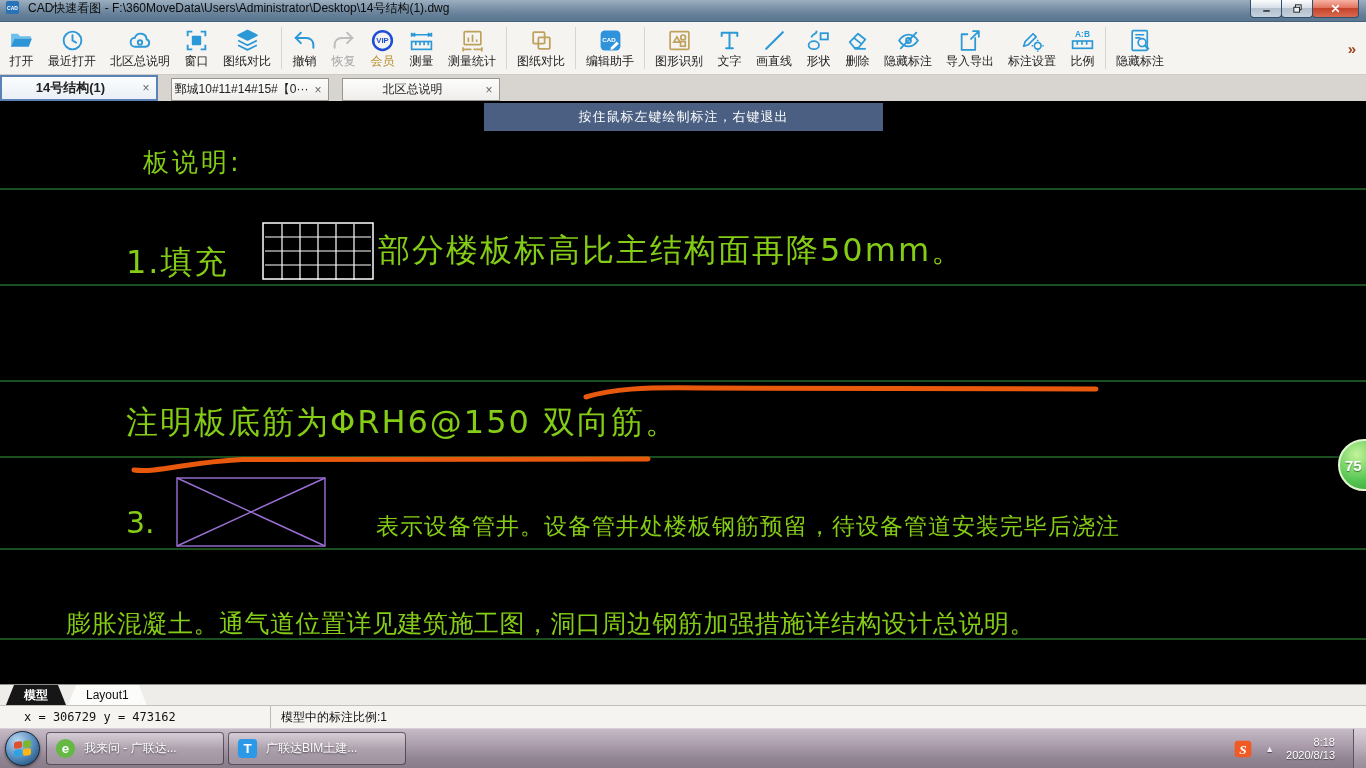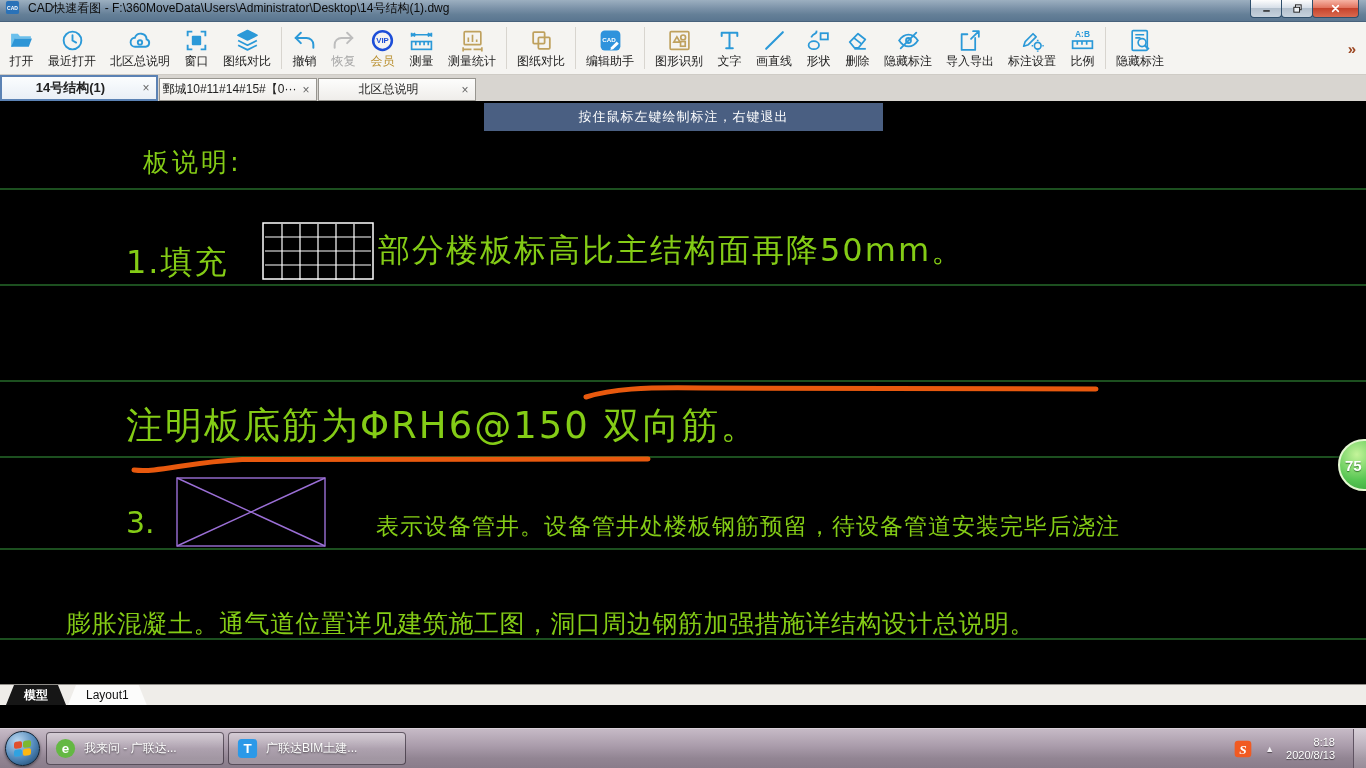--- a/index.html
+++ b/index.html
@@ -33,21 +33,21 @@
   .tb-item.tone-gold .tb-ic{color:#1d4ed8;}
   .tb-item.tone-gold .tb-lb{color:#b98f2f;}
   .tb-item.disabled .tb-ic{color:#bdbdbd;}
   .tb-item.disabled .tb-lb{color:#a6a6a6;}
   .tb-sep{width:1px;height:42px;background:#d8d5cf;margin:0 3px;flex:none;}
   .tb-overflow{margin-left:auto;margin-right:8px;font-size:15px;font-weight:bold;color:#9c4722;}
 
   
   .tabbar{position:absolute;top:75px;left:0;width:100%;height:26px;background:#d8d5d0;
     display:flex;align-items:flex-end;}
-  .dtab{width:158px;height:23px;box-sizing:border-box;margin-right:1px;
+  .dtab{width:158px;height:23px;box-sizing:border-box;margin-right:13px;
     background:linear-gradient(180deg,#fdfdfc,#efedea);border:1px solid #97958f;
     display:flex;align-items:center;font-size:12px;color:#222;justify-content:center;}
   .dtab .dlab{flex:1;text-align:center;overflow:hidden;white-space:nowrap;text-overflow:ellipsis;padding:0 2px;}
   .dtab .dclose{width:14px;color:#666;font-size:12px;text-align:center;margin-right:3px;}
   .dtab.active{height:26px;border:2px solid #5b82b4;background:linear-gradient(180deg,#fbfdfe,#e9eff6);}
   .dtab.active .dlab{font-weight:bold;font-size:13px;}
 
   
   .canvas{position:absolute;top:101px;left:0;width:1366px;height:699px;background:#000;overflow:hidden;}
   .hint{position:absolute;left:484px;top:2px;width:399px;height:28px;background:#4a5f82;
@@ -394,21 +394,21 @@
       <rect x="1" y="1" width="110" height="56" fill="none" stroke="#fff" stroke-width="1.5"></rect>
       <g stroke="#fff" stroke-width="1.2">
         <path d="M3 15h106M3 29h106M3 43h106"></path>
         <path d="M20 2v56M38 2v56M56 2v56M74 2v56M92 2v56"></path>
       </g>
     </svg>
 
     <div class="cadtext" style="left:378px;top:128px;font-size:32px;letter-spacing:2px;">部分楼板标高比主结构面再降50mm。</div>
 
 
-    <div class="cadtext" style="left:126px;top:300px;font-size:37px;letter-spacing:2px;">注明板底筋为ΦRH6@150 双向筋。</div>
+    <div class="cadtext" style="left:126px;top:300px;font-size:32px;letter-spacing:2px;">注明板底筋为ΦRH6@150 双向筋。</div>
 
     <div class="cadtext" style="left:126px;top:404px;font-size:30px;">3.</div>
 
     <svg style="position:absolute;left:176px;top:376px;" width="150" height="70">
       <rect x="1" y="1" width="148" height="68" fill="none" stroke="#9b6fd6" stroke-width="1.4"></rect>
       <path d="M1 1L149 69M149 1L1 69" fill="none" stroke="#9b6fd6" stroke-width="1.4"></path>
     </svg>
 
     <div class="cadtext" style="left:376px;top:410px;font-size:23px;letter-spacing:1px;">表示设备管井。设备管井处楼板钢筋预留，待设备管道安装完毕后浇注</div>
 
@@ -426,20 +426,25 @@
 
   <div class="modelbar">
     <div class="mtab active">
       <span>模型</span>
     </div>
     <div class="mtab inactive">
       <span>Layout1</span>
     </div>
   </div>
 
+  <div class="statusbar">
+    <div class="coords">x = 306729  y = 473162</div>
+    <div class="sdiv"></div>
+    <div class="scaleinfo">模型中的标注比例:1</div>
+  </div>
 
   <div class="taskbar">
     <div class="orb">
       <div class="orb-circle">
         <div class="flag">
             <i class="f1"></i>
             <i class="f2"></i>
             <i class="f3"></i>
             <i class="f4"></i>
           </div>

